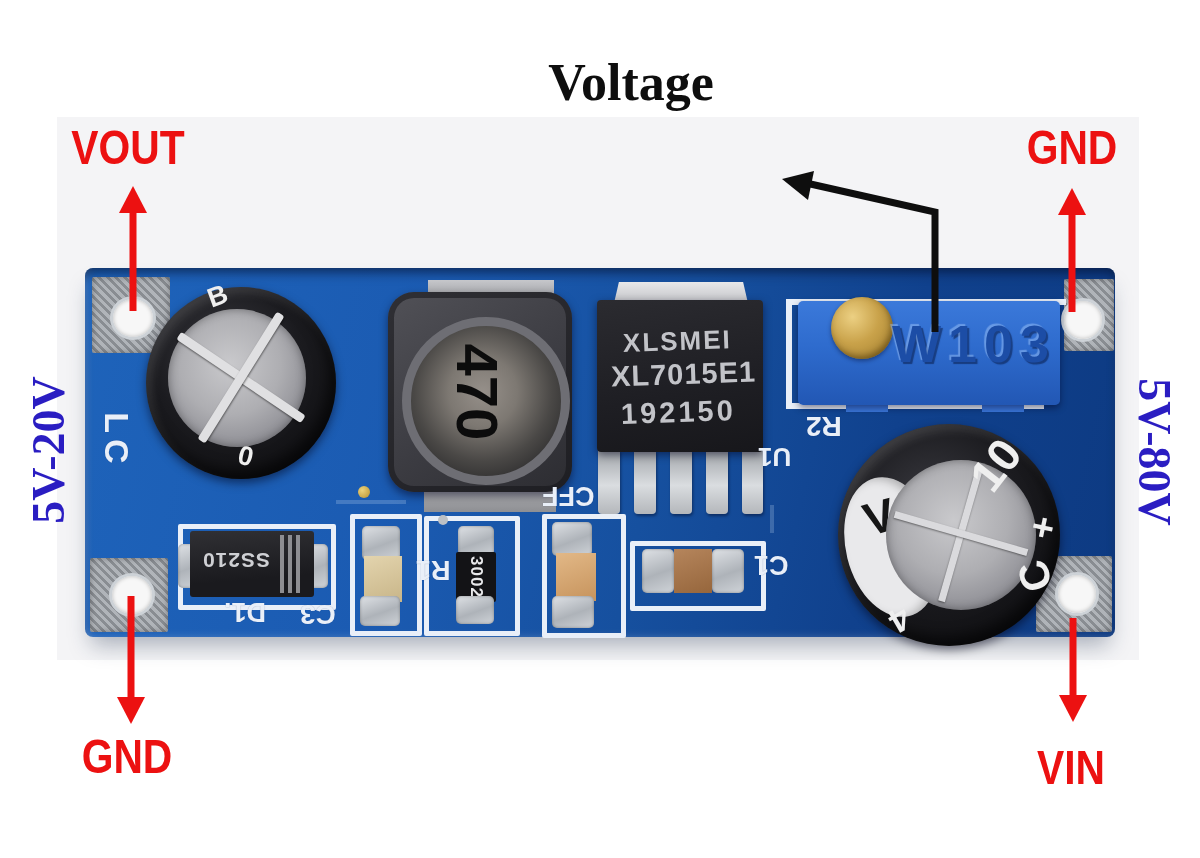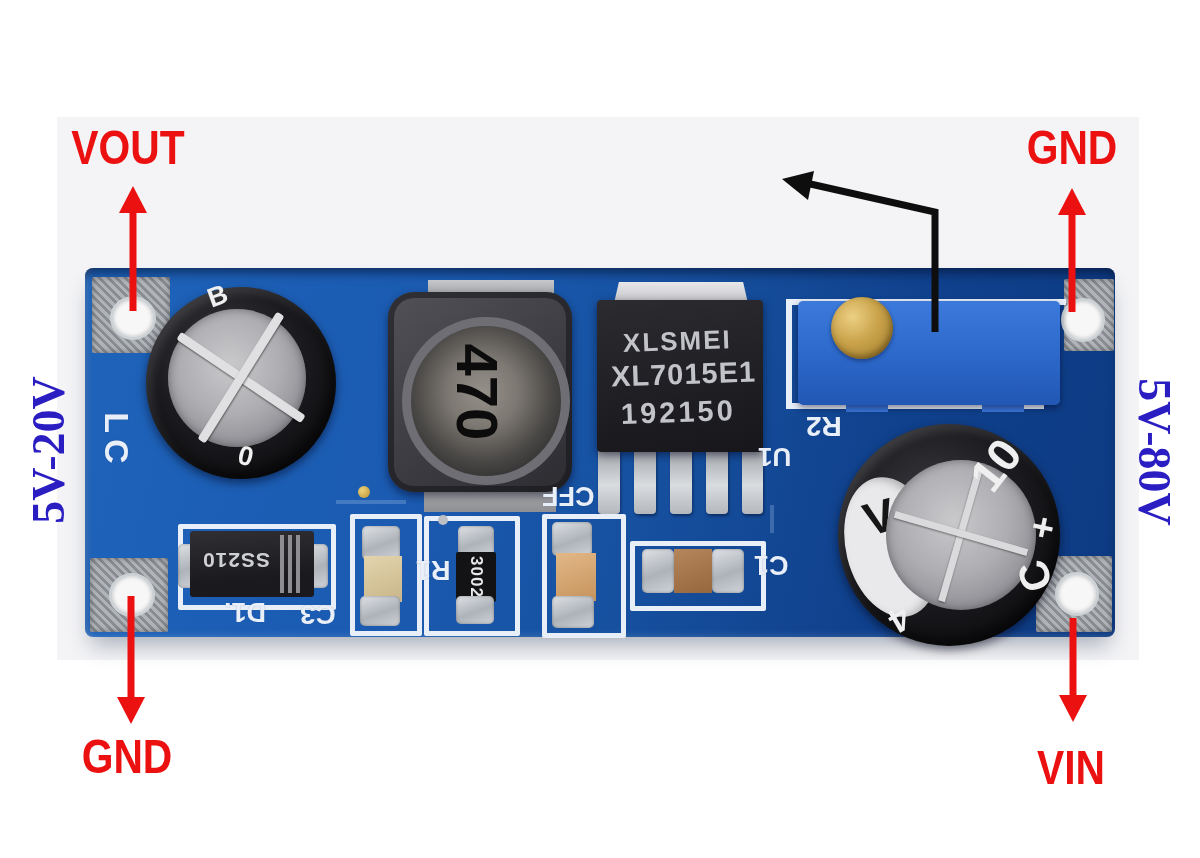--- a/index.html
+++ b/index.html
@@ -130,20 +130,21 @@
   </div>
   <div class="abs silk r180" style="left:758px;top:441px;font-size:26px;">U1</div>
 
   <div class="abs silkline" style="left:786px;top:299px;width:280px;height:6px;"></div>
   <div class="abs silkline" style="left:786px;top:299px;width:6px;height:110px;"></div>
   <div class="abs silkline" style="left:786px;top:403px;width:258px;height:6px;"></div>
   <div class="abs" style="left:846px;top:398px;width:42px;height:14px;background:#3a76da;"></div>
   <div class="abs" style="left:982px;top:398px;width:42px;height:14px;background:#3a76da;"></div>
   <div class="abs pot-body" style="left:798px;top:301px;width:262px;height:104px;"></div>
   <div class="abs pot-screw" style="left:831px;top:297px;width:62px;height:62px;"></div>
+  <div class="abs pot-mark" style="left:892px;top:314px;">W103</div>
   <div class="abs silk r180" style="left:806px;top:410px;font-size:28px;">R2</div>
 
   <div class="abs silkbox" style="left:178px;top:524px;width:148px;height:76px;"></div>
   <div class="abs blob" style="left:178px;top:544px;width:22px;height:44px;"></div>
   <div class="abs blob" style="left:300px;top:544px;width:28px;height:44px;"></div>
   <div class="abs" style="left:190px;top:531px;width:124px;height:66px;background:linear-gradient(175deg,#303034,#1a1a1e 70%);border-radius:3px;">
     <div class="abs r180" style="left:12px;top:17px;font-weight:bold;font-size:21px;letter-spacing:1px;color:#cfd0d4;">SS210</div>
     <div class="abs" style="left:90px;top:4px;width:4px;height:58px;background:#8e8e92;"></div>
     <div class="abs" style="left:98px;top:4px;width:4px;height:58px;background:#8e8e92;"></div>
     <div class="abs" style="left:106px;top:4px;width:4px;height:58px;background:#8e8e92;"></div>
@@ -188,20 +189,21 @@
     <div class="abs cap-top" style="left:48px;top:36px;width:150px;height:150px;"></div>
     <div class="abs" style="left:119px;top:42px;width:7px;height:138px;background:#dadadd;transform:rotate(16deg);box-shadow:0 1px 2px rgba(0,0,0,.45);"></div>
     <div class="abs" style="left:54px;top:106px;width:138px;height:7px;background:#dadadd;transform:rotate(16deg);box-shadow:0 1px 2px rgba(0,0,0,.45);"></div>
     <div class="abs capmark" style="left:132px;top:14px;font-size:46px;transform:rotate(-52deg);">10</div>
     <div class="abs capmark" style="left:194px;top:82px;font-size:38px;transform:rotate(-78deg);">+</div>
     <div class="abs capmark" style="left:182px;top:128px;font-size:42px;transform:rotate(-108deg);">C</div>
     <div class="abs capmark" style="left:52px;top:176px;font-size:34px;transform:rotate(150deg);">4</div>
   </div>
 
   <div class="abs title">
+    <div>Voltage</div>
   </div>
 
   <div class="abs pin-label" style="left:128px;top:120px;">VOUT</div>
   <div class="abs pin-label" style="left:1072px;top:120px;">GND</div>
   <div class="abs pin-label" style="left:127px;top:729px;">GND</div>
   <div class="abs pin-label" style="left:1071px;top:740px;">VIN</div>
 
   <div class="abs range-label range-left">5V-20V</div>
   <div class="abs range-label range-right">5V-80V</div>
 

